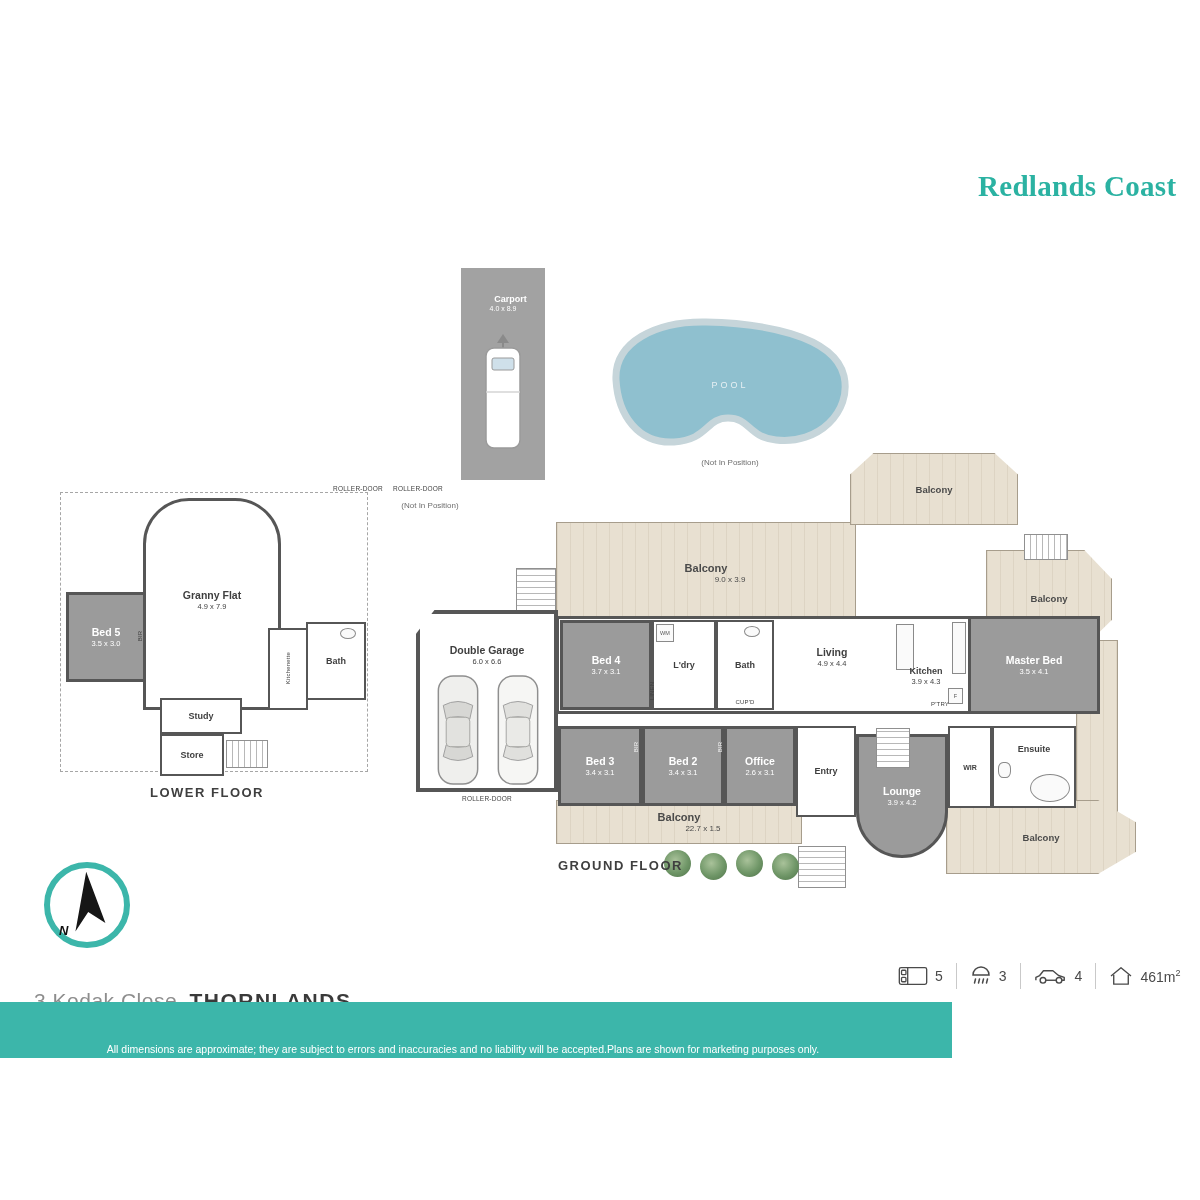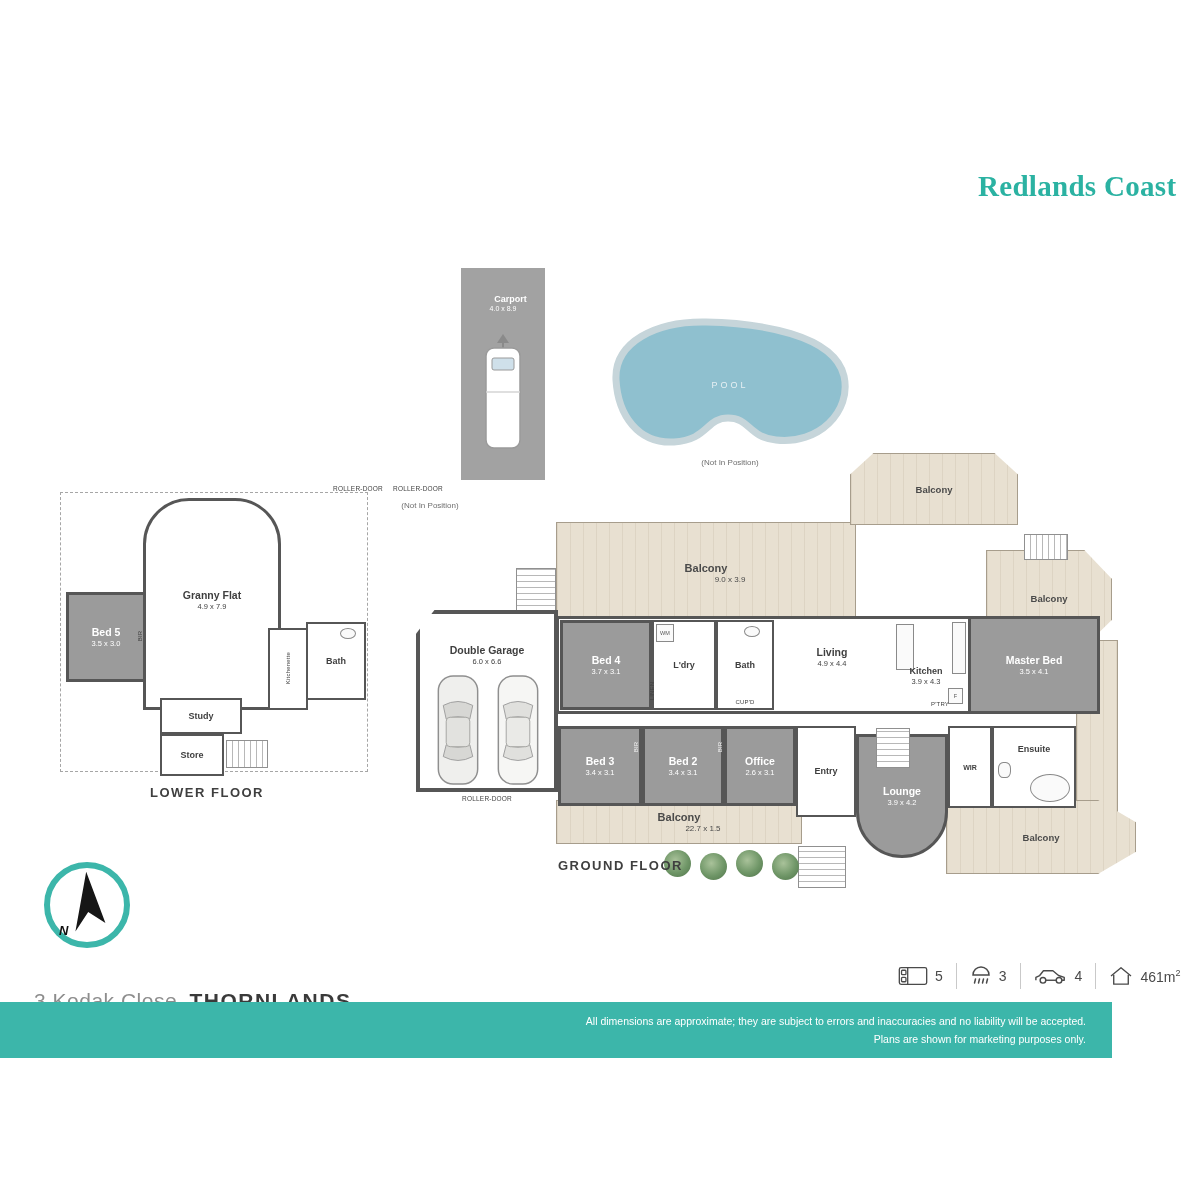--- a/index.html
+++ b/index.html
@@ -43,22 +43,22 @@
   .compass .n { position:absolute; left:9px; top:55px; font-size:13px; font-weight:bold; font-style:italic; color:#111; }
 
   .addr { position:absolute; left:34px; top:962px; font-size:21px; color:#8d8d8d; letter-spacing:.5px;margin-top:27px; }
   .addr .suburb { color:#3a3a3a; font-weight:bold; letter-spacing:1.5px; margin-left:6px; }
 
   .stats { position:absolute; left:898px; top:960px; height:32px; display:flex; align-items:center; gap:13px; color:#4a4a4a; font-size:14px; }
   .stat { display:flex; align-items:center; gap:7px; }
   .sep { width:1px; height:26px; background:#c9c9c9; }
   .stat sup { font-size:9px; }
 
-  .footer { position:absolute; left:0; top:1002px; width:1112px; height:56px; background:#3cb6aa; color:#fff;
-    display:flex; flex-direction:column; align-items:flex-end; justify-content:center; padding-right:26px;
+  .footer { position:absolute; left:0; top:1002px; width:952px; height:56px; background:#3cb6aa; color:#fff;
+    display:flex; flex-direction:row; align-items:flex-end; justify-content:center; padding-right:26px;
     font-size:10.5px; line-height:1.75; }
 </style>
 </head>
 <body>
 
 <div class="page">
 
   <div class="logo">
     <div>Redlands Coast</div>
   </div>

